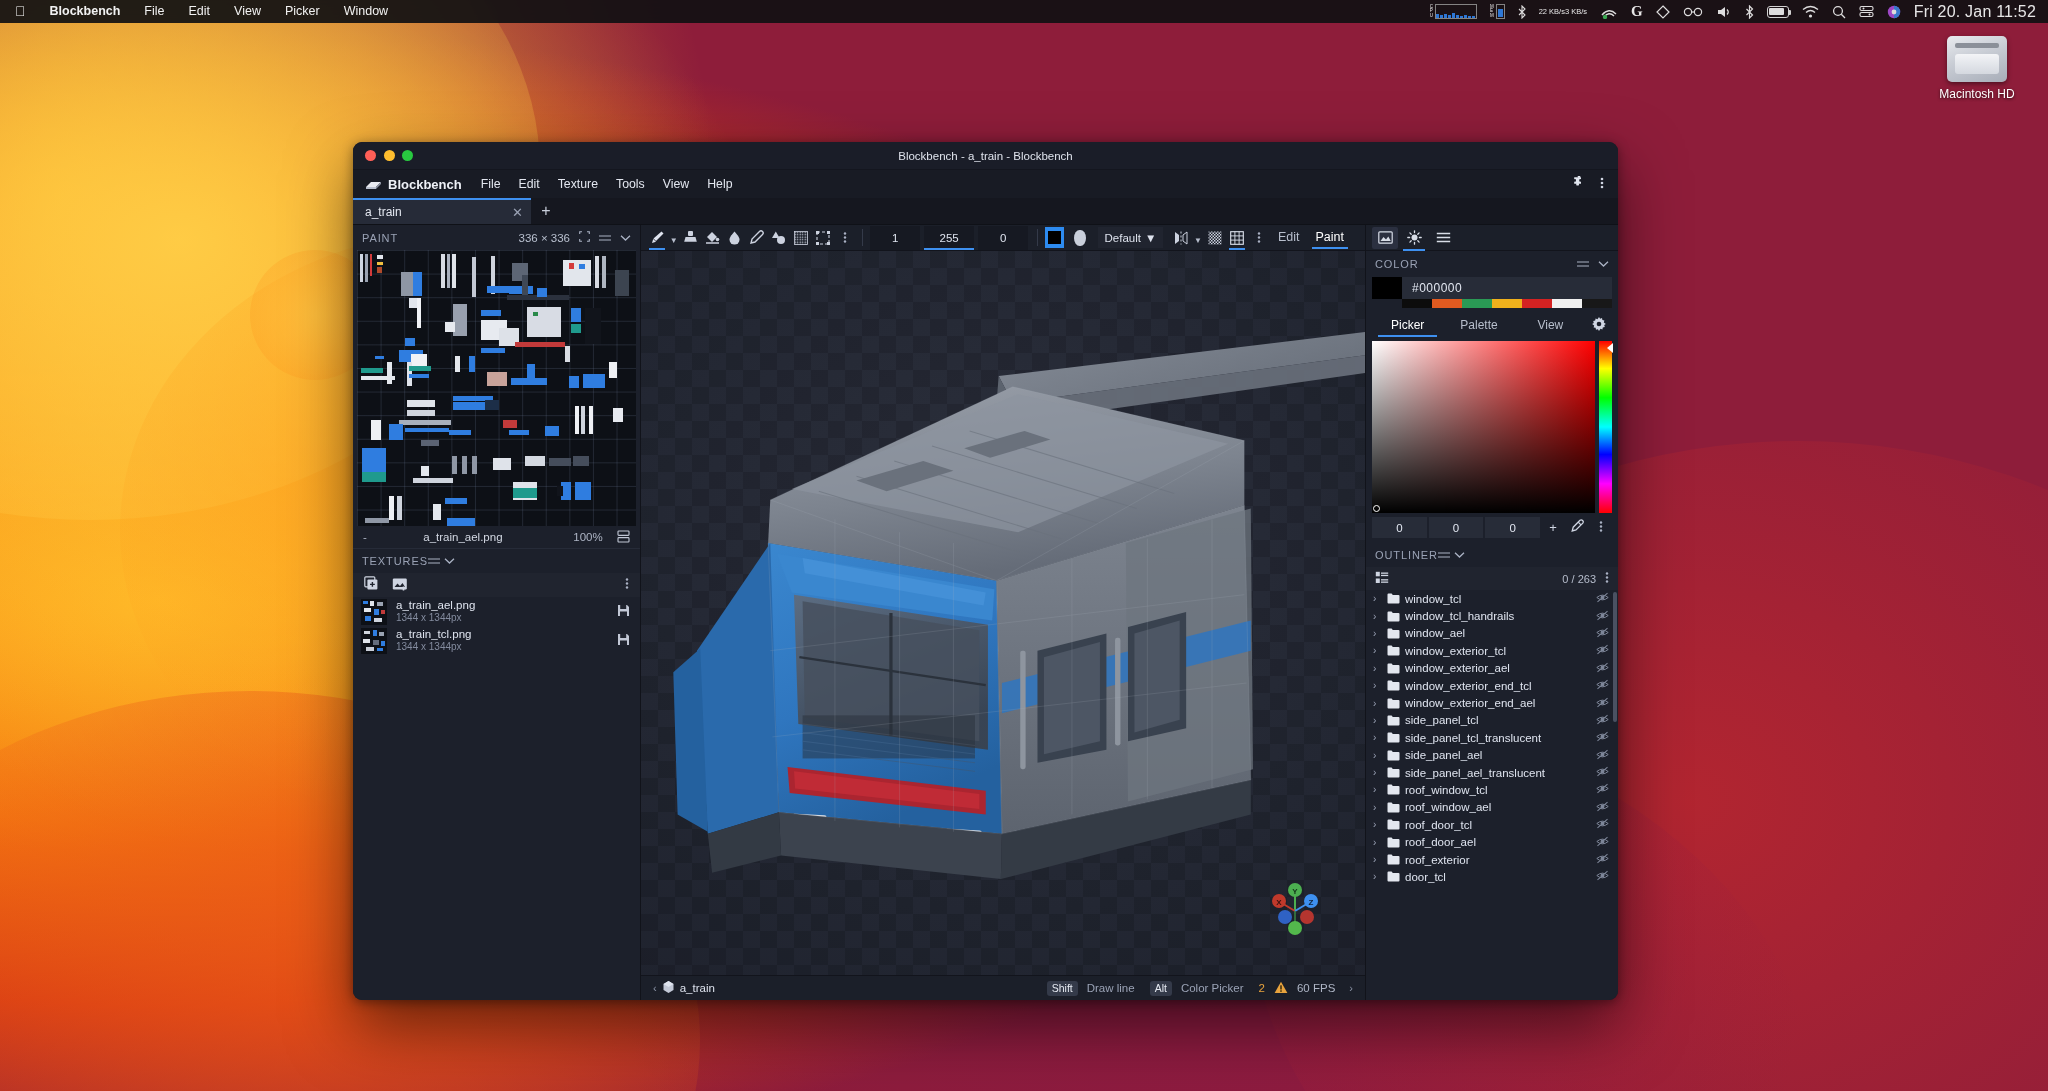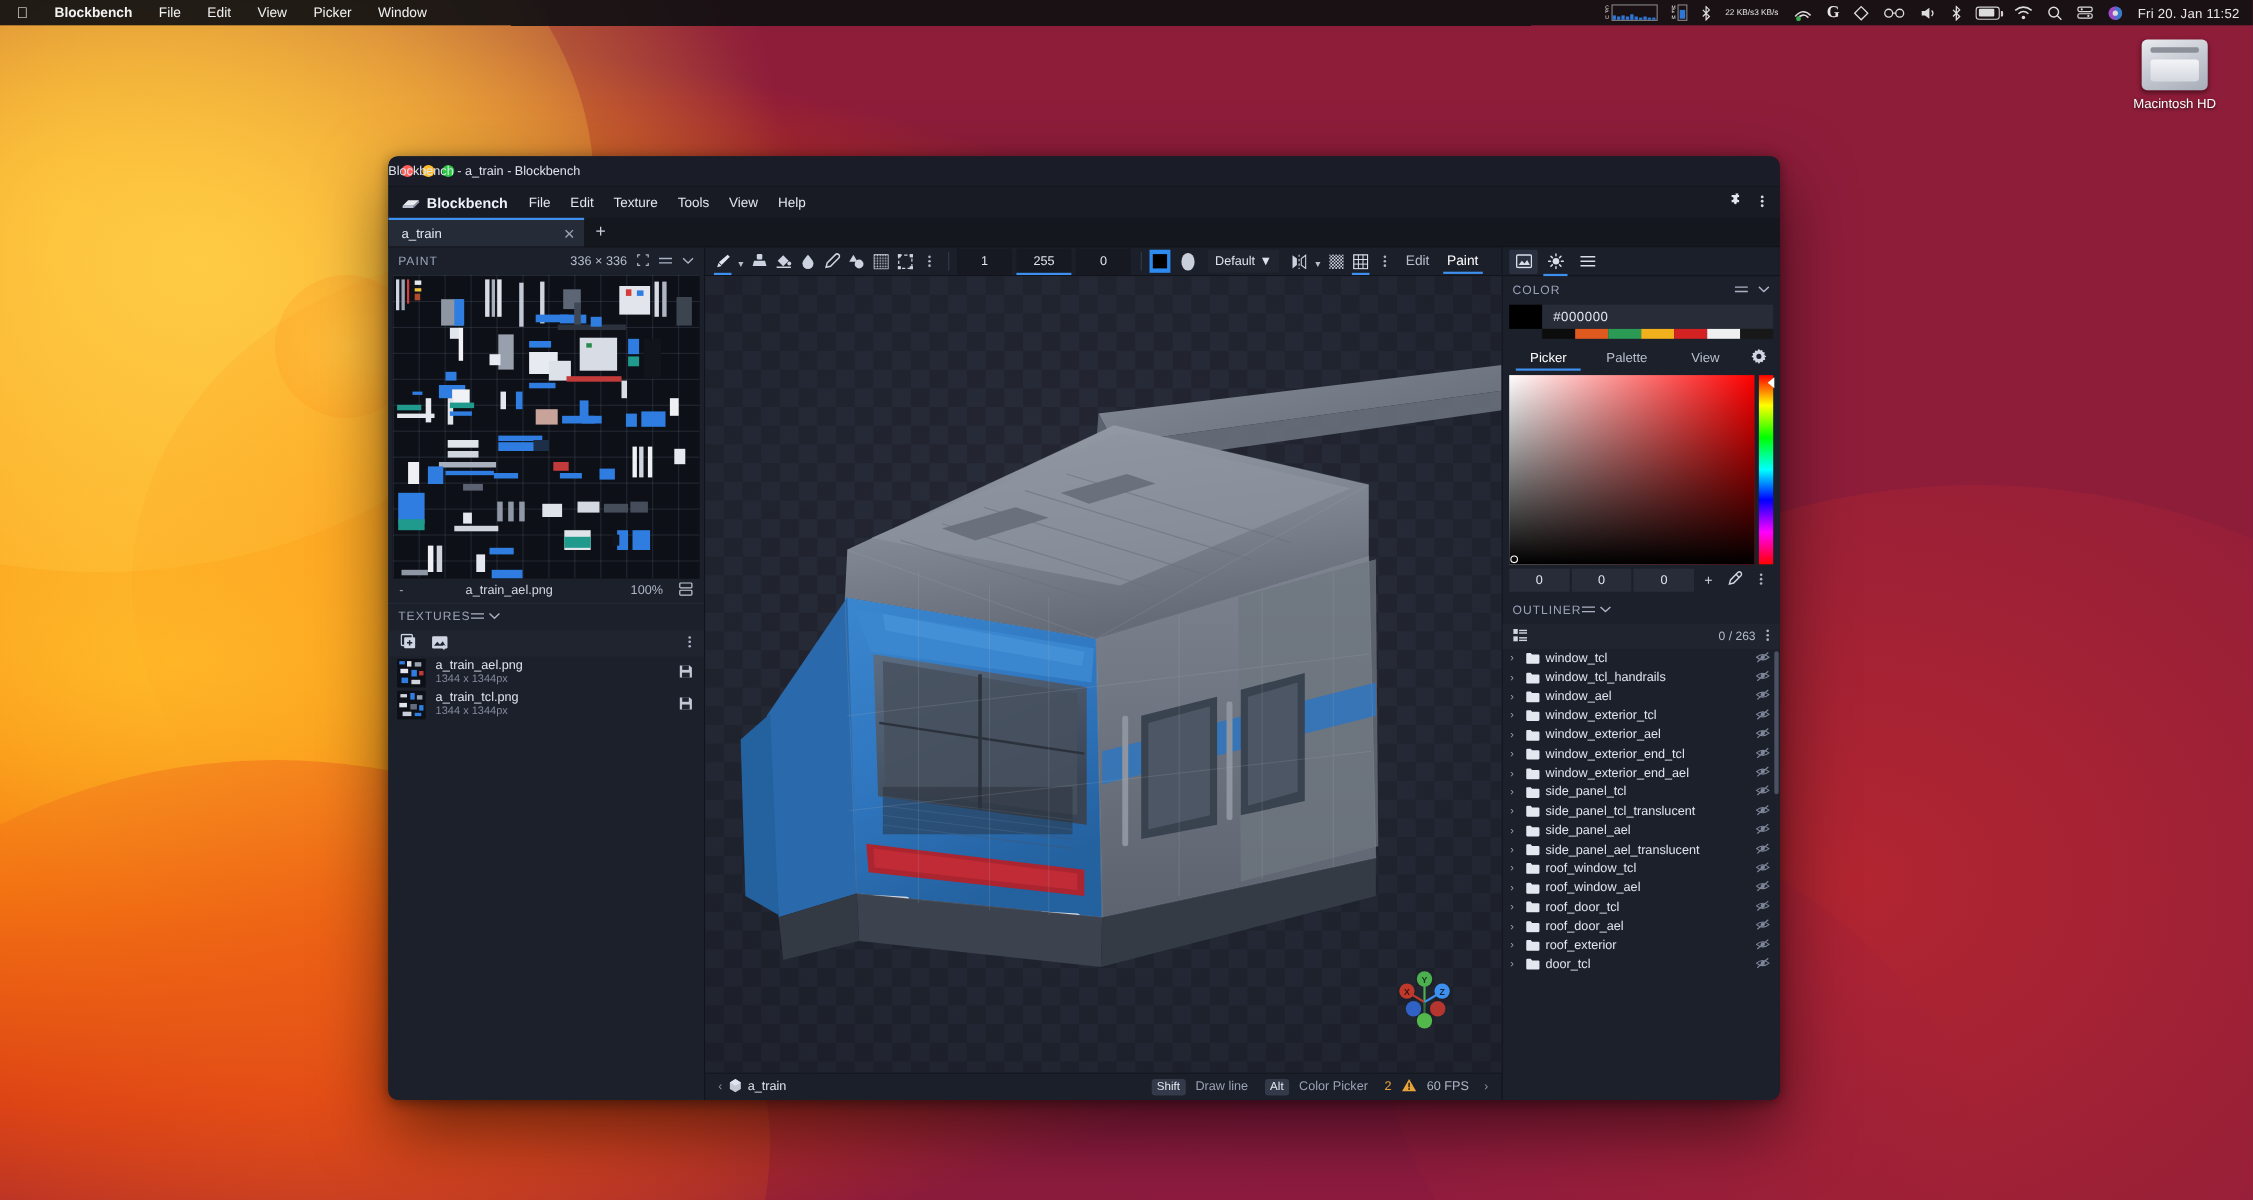--- a/index.html
+++ b/index.html
@@ -43,21 +43,21 @@
   .mb-item { padding: 0 12px; line-height: 23px; white-space: nowrap; }
   .mb-item.bold { font-weight: bold; }
   .mb-right { margin-left: auto; display: flex; align-items: center; gap: 13px; padding-right: 12px; }
   .mb-ico { font-size: 12.5px; opacity: 0.95; display: flex; align-items: center; }
   .cpu-meter { width: 42px; height: 15px; border: 1px solid #8a8a8a; position: relative; display: flex; }
   .cpu-meter i { display: block; width: 3px; margin-right: 1px; align-self: flex-end; background: #2f7de0; }
   .cpu-lbl { font-size: 4.5px; line-height: 4.6px; margin-right: 2px; letter-spacing: 0; }
   .mem-bar { width: 9px; height: 15px; border: 1px solid #8a8a8a; position: relative; }
   .mem-bar i { position: absolute; left: 1px; right: 1px; bottom: 1px; height: 64%; background: #2f7de0; }
   .net-txt { font-size: 7.5px; line-height: 8px; text-align: right; }
-  .date-txt { font-size: 12px; letter-spacing: 0.2px; }
+  .date-txt { font-size: 16px; letter-spacing: 0.2px; }
   .batt { width: 22px; height: 12px; border: 1.3px solid #dcdcdc; border-radius: 3px; position: relative; }
   .batt::after { content:''; position:absolute; right:-3.5px; top:3px; width:2px; height:5px; background:#dcdcdc; border-radius:0 1px 1px 0;}
   .batt i { position:absolute; left:1.5px; top:1.5px; bottom:1.5px; width: 72%; background:#e8e8e8; border-radius:1px;}
 
   
   .hd-icon { position: absolute; right: 28px; top: 36px; width: 86px; text-align: center; color: #fff;
              font-size: 12px; text-shadow: 0 1px 3px rgba(0,0,0,0.75); }
   .hd-glyph { width: 60px; height: 46px; margin: 0 auto 5px; border-radius: 5px;
               background: linear-gradient(160deg, #e9ebef 0%, #c8ccd4 45%, #a7adb8 100%);
               box-shadow: 0 2px 5px rgba(0,0,0,0.45); position: relative; }
@@ -72,21 +72,21 @@
     background: #1c1f2b; border-radius: 9px; overflow: hidden;
     box-shadow: 0 26px 64px rgba(0,0,0,0.55), 0 2px 12px rgba(0,0,0,0.4);
     color: #c5cad6; font-size: 12px; display: flex; flex-direction: column;
     z-index: 20;
   }
   .titlebar { height: 28px; background: #1a1d28; display: flex; align-items: center;
               position: relative; flex: 0 0 28px; border-bottom: 1px solid #14161f;}
   .tl-lights { display: flex; gap: 7.5px; padding-left: 12px; }
   .tl { width: 11px; height: 11px; border-radius: 50%; }
   .tl.red { background: #ff5f57; } .tl.yellow { background: #ffbd2e; } .tl.green { background: #28c840; }
-  .tl-title { position: absolute; left: 0; right: 0; text-align: left; font-size: 11.5px;
+  .tl-title { position: absolute; left: 0; right: 0; text-align: center; font-size: 11.5px;
               color: #dfe3ec; pointer-events: none; }
 
   .appbar { height: 28px; background: #181b24; display: flex; align-items: center;
             position: relative; flex: 0 0 28px; }
   .app-logo { display:flex; align-items:center; gap:6px; padding: 0 10px 0 12px; font-weight: bold;
               color: #eef1f7; font-size: 13px; }
   .logo-mark { width: 17px; height: 13px; position: relative; }
   .app-menu { display: flex; align-items: center; }
   .app-menu span { padding: 0 9px; font-size: 12.3px; color: #e2e6ef; line-height: 28px; cursor: default;}
   .app-subtitle { position: absolute; left: 0; right: 0; text-align: center; font-size: 11.5px;

